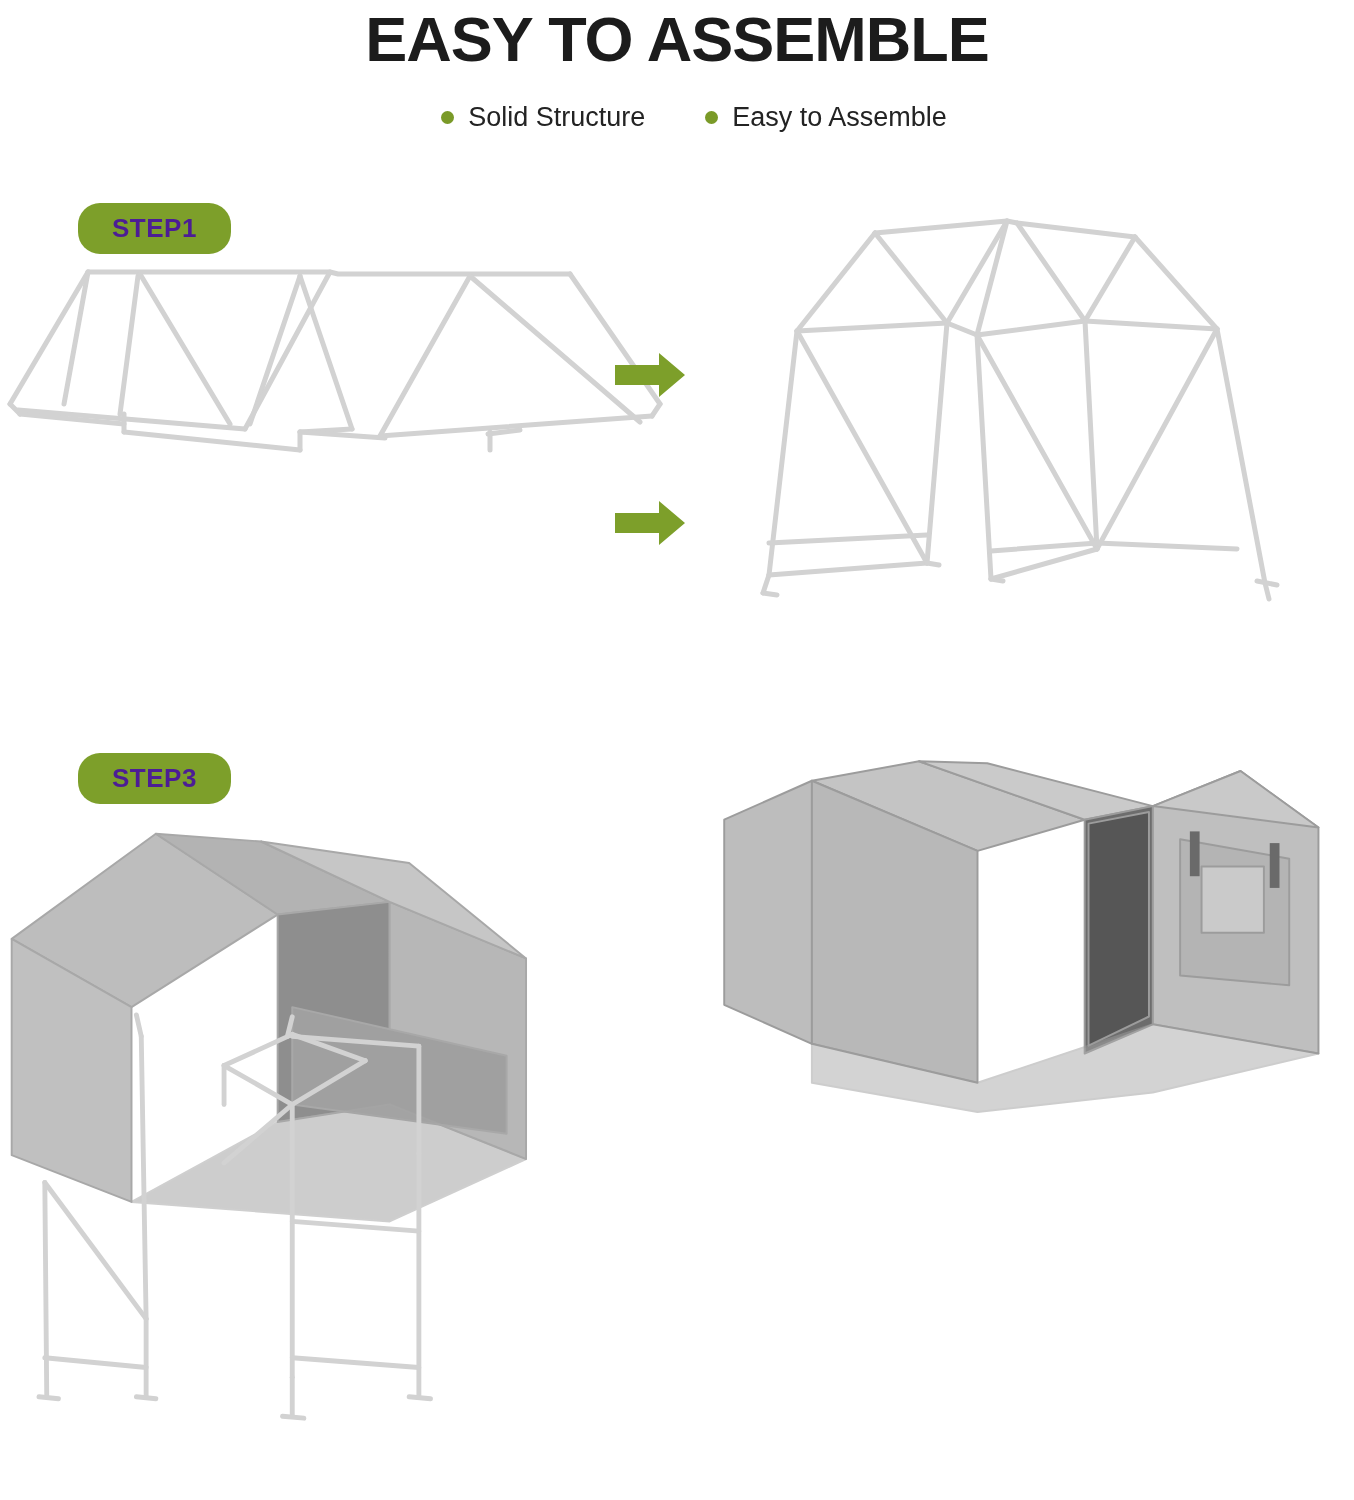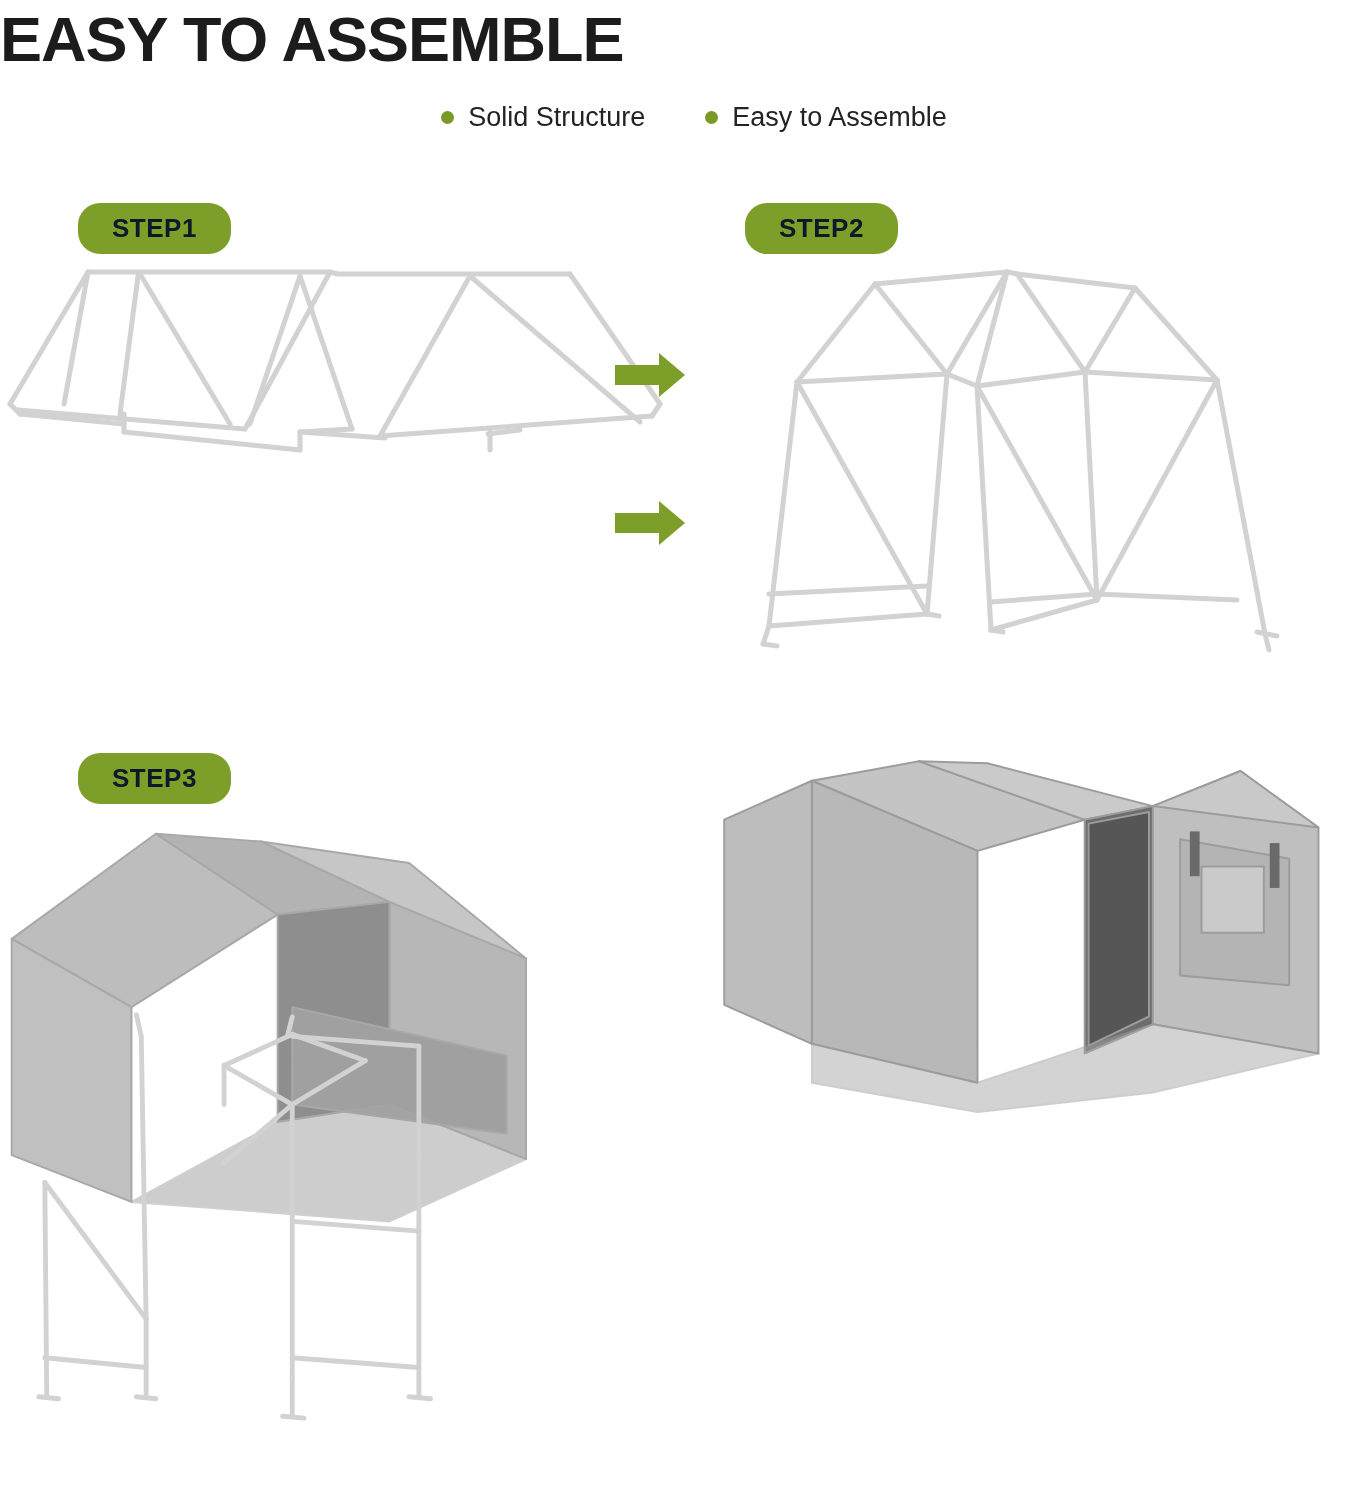--- a/index.html
+++ b/index.html
@@ -13,20 +13,21 @@
     height: 1500px;
     font-family: "Liberation Sans", sans-serif;
     color: #1a1a1a;
     overflow: hidden;
     position: relative;
   }
 
   
   .header {
     padding-top: 6px;
+    text-align: center;
   }
   .title {
     font-size: 63px;
     font-weight: bold;
     letter-spacing: -1px;
     line-height: 1.05;
     color: #1c1c1c;
     margin: 0;
   }
   .features {
@@ -64,21 +65,21 @@
     display: flex;
     width: 100%;
   }
   .cell {
     width: 50%;
     position: relative;
   }
   .badge {
     display: inline-block;
     background: #7d9f2a;
-    color: #0f172a;
+    color: #4c1d95;
     font-size: 26px;
     font-weight: bold;
     letter-spacing: 0.5px;
     padding: 10px 34px;
     border-radius: 22px;
   }
   .badge-wrap-1 { margin-left: 78px; }
   .badge-wrap-2 { margin-left: 68px; }
   .badge-wrap-3 { margin-left: 78px; }
   .badge-wrap-4 { margin-left: 68px; }
@@ -161,23 +162,20 @@
       </div>
     </div>
 
     <div class="arrow" style="left:615px; top:150px;">
       <svg width="72" height="44" viewBox="0 0 72 44">
         <path d="M0 12 L44 12 L44 0 L70 22 L44 44 L44 32 L0 32 Z" fill="#7d9f2a"></path>
       </svg>
     </div>
 
     <div class="cell">
-      <div class="badge-wrap-2">
-        <span class="badge">STEP2</span>
-      </div>
       <div class="art-box">
         <svg class="art" viewBox="0 0 677 440" width="677" height="440">
           <g fill="none" stroke="#d2d2d2" stroke-width="5" stroke-linecap="round" stroke-linejoin="round">
 
             <path d="M198 30 L330 18 L340 20 L458 34"></path>
 
             <path d="M198 30 L120 128"></path>
             <path d="M198 30 L270 120"></path>
             <path d="M330 18 L270 120"></path>
             <path d="M330 18 L300 132"></path>

